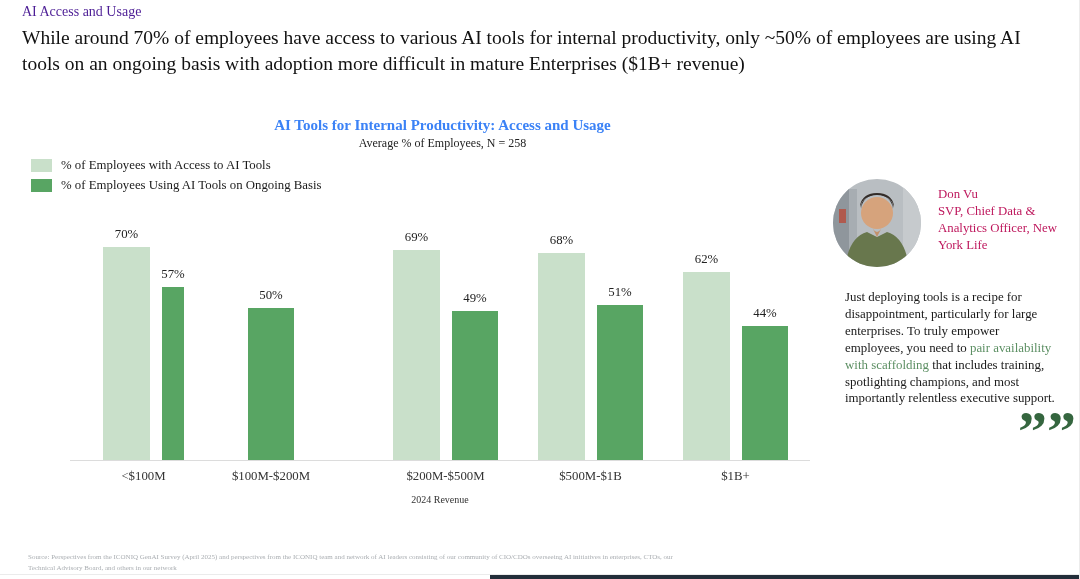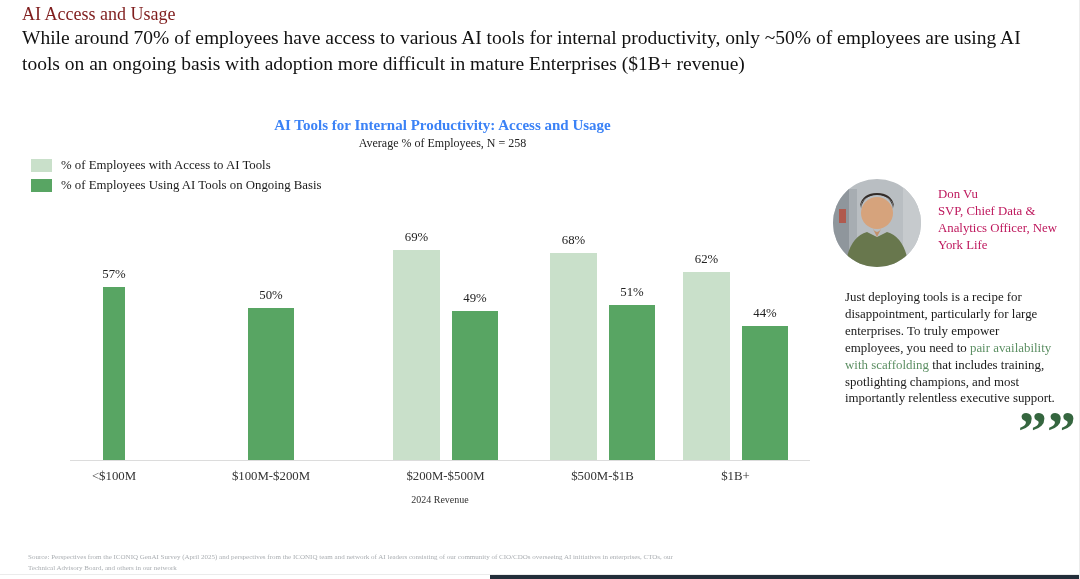--- a/index.html
+++ b/index.html
@@ -2,21 +2,21 @@
 <html><head>
 <meta charset="utf-8">
 <style>
   * { margin:0; padding:0; box-sizing:border-box; }
   html,body { background:#fff; }
   body { font-family:"Liberation Serif","DejaVu Serif",serif; color:#1a1a1a; }
   .canvas {
     position:relative; width:1080px; height:579px; background:#ffffff;
     overflow:hidden; border-right:1px solid #ececec;
   }
-  .kicker { position:absolute; left:22px; top:4px; font-size:18px; color:#7f1d1d; }
+  .kicker { position:absolute; left:22px; top:4px; font-size:14px; color:#4c1d95; }
   .headline {
     position:absolute; left:22px; top:25px; width:1040px;
     font-size:19.5px; line-height:1.33; color:#111;
   }
   .chart-title { position:absolute; left:70px; top:117px; width:745px; text-align:center;
     font-size:15px; font-weight:bold; color:#3b82f6; }
   .chart-subtitle { position:absolute; left:70px; top:136px; width:745px; text-align:center;
     font-size:12px; color:#222; }
 
   .legend { position:absolute; left:31px; top:155px; }
@@ -72,20 +72,24 @@
       <span class="legend-label">% of Employees with Access to AI Tools</span>
     </div>
     <div class="legend-row">
       <span class="legend-swatch" style="background: rgb(88, 165, 99);"></span>
       <span class="legend-label">% of Employees Using AI Tools on Ongoing Basis</span>
     </div>
   </div>
 
   <div class="plot">
       <div class="bar-group" style="left: 33px;">
+        <div class="bar-col" style="width: 47px;">
+          <span class="val-label" style="bottom: 218px;">70%</span>
+          <div class="bar" style="height: 213px; background: rgb(201, 224, 202);"></div>
+        </div>
         <div class="bar-col" style="width: 22px;">
           <span class="val-label" style="bottom: 178px;">57%</span>
           <div class="bar" style="height: 173px; background: rgb(88, 165, 99);"></div>
         </div>
         <div class="cat-label">&lt;$100M</div>
       </div>
       <div class="bar-group" style="left: 178px;">
         <div class="bar-col" style="width: 46px;">
           <span class="val-label" style="bottom: 157px;">50%</span>
           <div class="bar" style="height: 152px; background: rgb(88, 165, 99);"></div>
@@ -96,21 +100,21 @@
         <div class="bar-col" style="width: 47px; margin-top: 16px;">
           <span class="val-label" style="bottom: 215px;">69%</span>
           <div class="bar" style="height: 210px; background: rgb(201, 224, 202);"></div>
         </div>
         <div class="bar-col" style="width: 46px;">
           <span class="val-label" style="bottom: 154px;">49%</span>
           <div class="bar" style="height: 149px; background: rgb(88, 165, 99);"></div>
         </div>
         <div class="cat-label">$200M-$500M</div>
       </div>
-      <div class="bar-group" style="left: 468px; margin-left: 12px;">
+      <div class="bar-group" style="left: 468px;">
         <div class="bar-col" style="width: 47px;">
           <span class="val-label" style="bottom: 212px;">68%</span>
           <div class="bar" style="height: 207px; background: rgb(201, 224, 202);"></div>
         </div>
         <div class="bar-col" style="width: 46px;">
           <span class="val-label" style="bottom: 160px;">51%</span>
           <div class="bar" style="height: 155px; background: rgb(88, 165, 99);"></div>
         </div>
         <div class="cat-label">$500M-$1B</div>
       </div>

